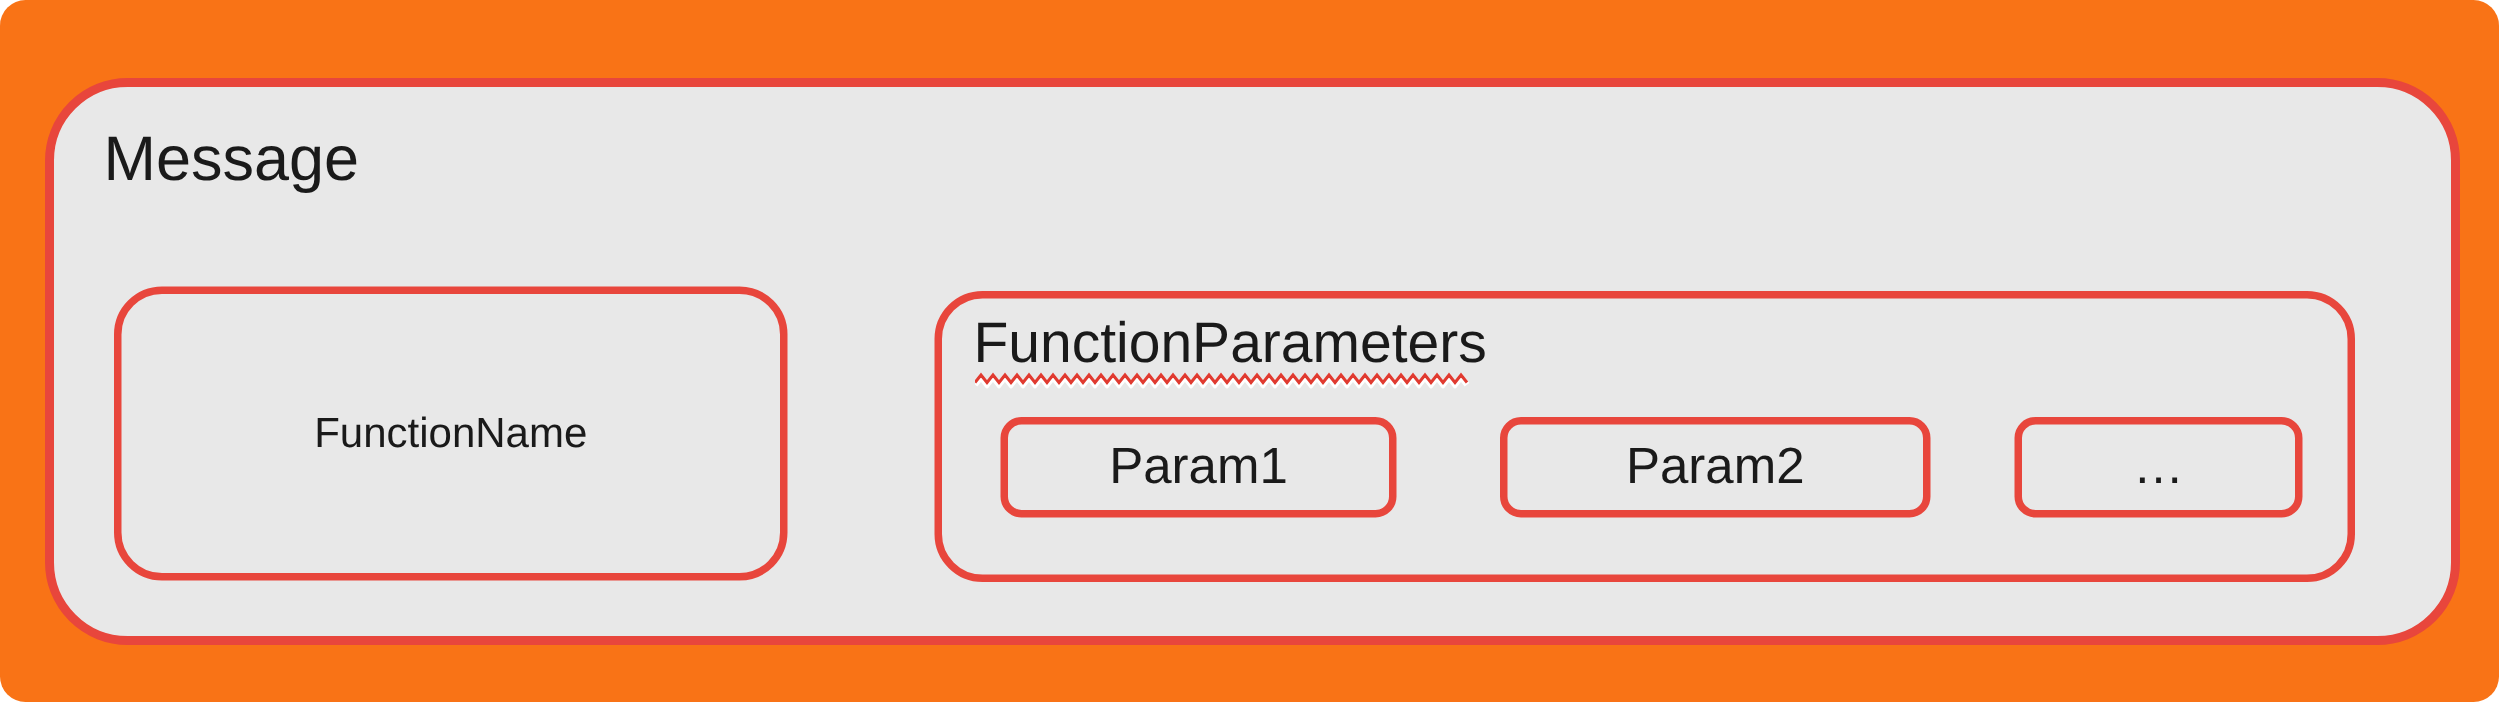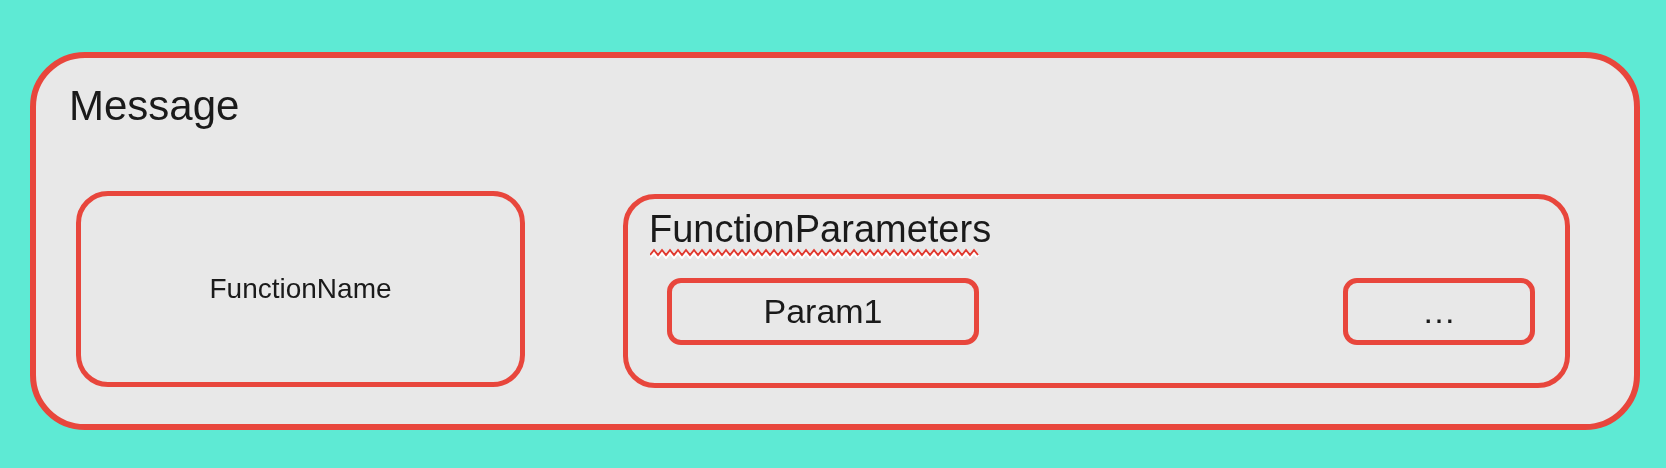--- a/index.html
+++ b/index.html
@@ -10,23 +10,24 @@
   }
   :root {
     --accent: #e8463c;
     --fill: #e8e8e8;
     --ink: #1a1a1a;
   }
   .canvas {
     position: relative;
     width: 1666px;
     height: 468px;
-    background: #5eead4;
+    background: #f97316;
     overflow: hidden;
     color: var(--ink);
+    border-radius: 17px;
   }
   .box {
     position: absolute;
     box-sizing: border-box;
     border-style: solid;
     border-color: var(--accent);
     background: transparent;
   }
   .message-box {
     left: 30px;
@@ -88,21 +89,21 @@
     border-width: 5px;
     border-radius: 14px;
     display: flex;
     align-items: center;
     justify-content: center;
   }
   .param-label {
     font-size: 34px;
     white-space: nowrap;
   }
-  .param-1 { left: 39px;  width: 312px; }
+  .param-1 { left: 39px;  width: 264px; }
   .param-2 { left: 372px; width: 287px; }
   .param-etc { left: 715px; width: 192px; }
 </style>
 </head>
 <body>
 
 <div class="canvas">
 
   <div class="box message-box">
 
@@ -118,20 +119,23 @@
 
       <svg class="squiggle" width="330" height="11" viewBox="0 0 330 11" aria-hidden="true">
         <polyline class="sq-white" fill="none" stroke="#ffffff" stroke-width="4" points="0,8.5 4,3.5 8,8.5 12,3.5 16,8.5 20,3.5 24,8.5 28,3.5 32,8.5 36,3.5 40,8.5 44,3.5 48,8.5 52,3.5 56,8.5 60,3.5 64,8.5 68,3.5 72,8.5 76,3.5 80,8.5 84,3.5 88,8.5 92,3.5 96,8.5 100,3.5 104,8.5 108,3.5 112,8.5 116,3.5 120,8.5 124,3.5 128,8.5 132,3.5 136,8.5 140,3.5 144,8.5 148,3.5 152,8.5 156,3.5 160,8.5 164,3.5 168,8.5 172,3.5 176,8.5 180,3.5 184,8.5 188,3.5 192,8.5 196,3.5 200,8.5 204,3.5 208,8.5 212,3.5 216,8.5 220,3.5 224,8.5 228,3.5 232,8.5 236,3.5 240,8.5 244,3.5 248,8.5 252,3.5 256,8.5 260,3.5 264,8.5 268,3.5 272,8.5 276,3.5 280,8.5 284,3.5 288,8.5 292,3.5 296,8.5 300,3.5 304,8.5 308,3.5 312,8.5 316,3.5 320,8.5 324,3.5 328,8.5"></polyline>
         <polyline class="sq-red" fill="none" stroke="#e03a30" stroke-width="2" points="0,7 4,2 8,7 12,2 16,7 20,2 24,7 28,2 32,7 36,2 40,7 44,2 48,7 52,2 56,7 60,2 64,7 68,2 72,7 76,2 80,7 84,2 88,7 92,2 96,7 100,2 104,7 108,2 112,7 116,2 120,7 124,2 128,7 132,2 136,7 140,2 144,7 148,2 152,7 156,2 160,7 164,2 168,7 172,2 176,7 180,2 184,7 188,2 192,7 196,2 200,7 204,2 208,7 212,2 216,7 220,2 224,7 228,2 232,7 236,2 240,7 244,2 248,7 252,2 256,7 260,2 264,7 268,2 272,7 276,2 280,7 284,2 288,7 292,2 296,7 300,2 304,7 308,2 312,7 316,2 320,7 324,2 328,7"></polyline>
       </svg>
 
       <div class="box param-box param-1">
         <span class="param-label">Param1</span>
       </div>
 
+      <div class="box param-box param-2">
+        <span class="param-label">Param2</span>
+      </div>
 
       <div class="box param-box param-etc">
         <span class="param-label">…</span>
       </div>
 
     </div>
   </div>
 </div>
 
 </body></html>

